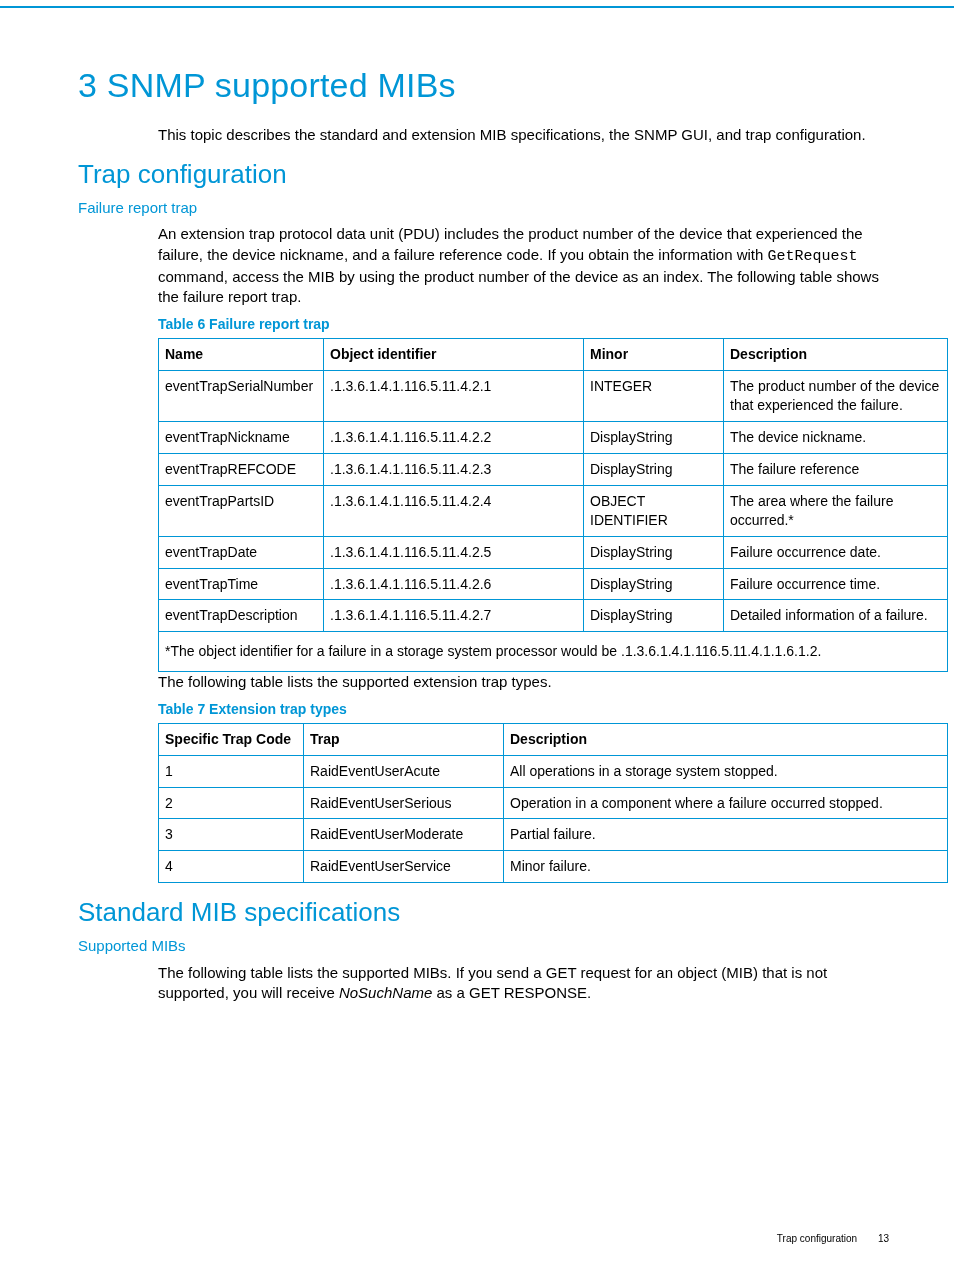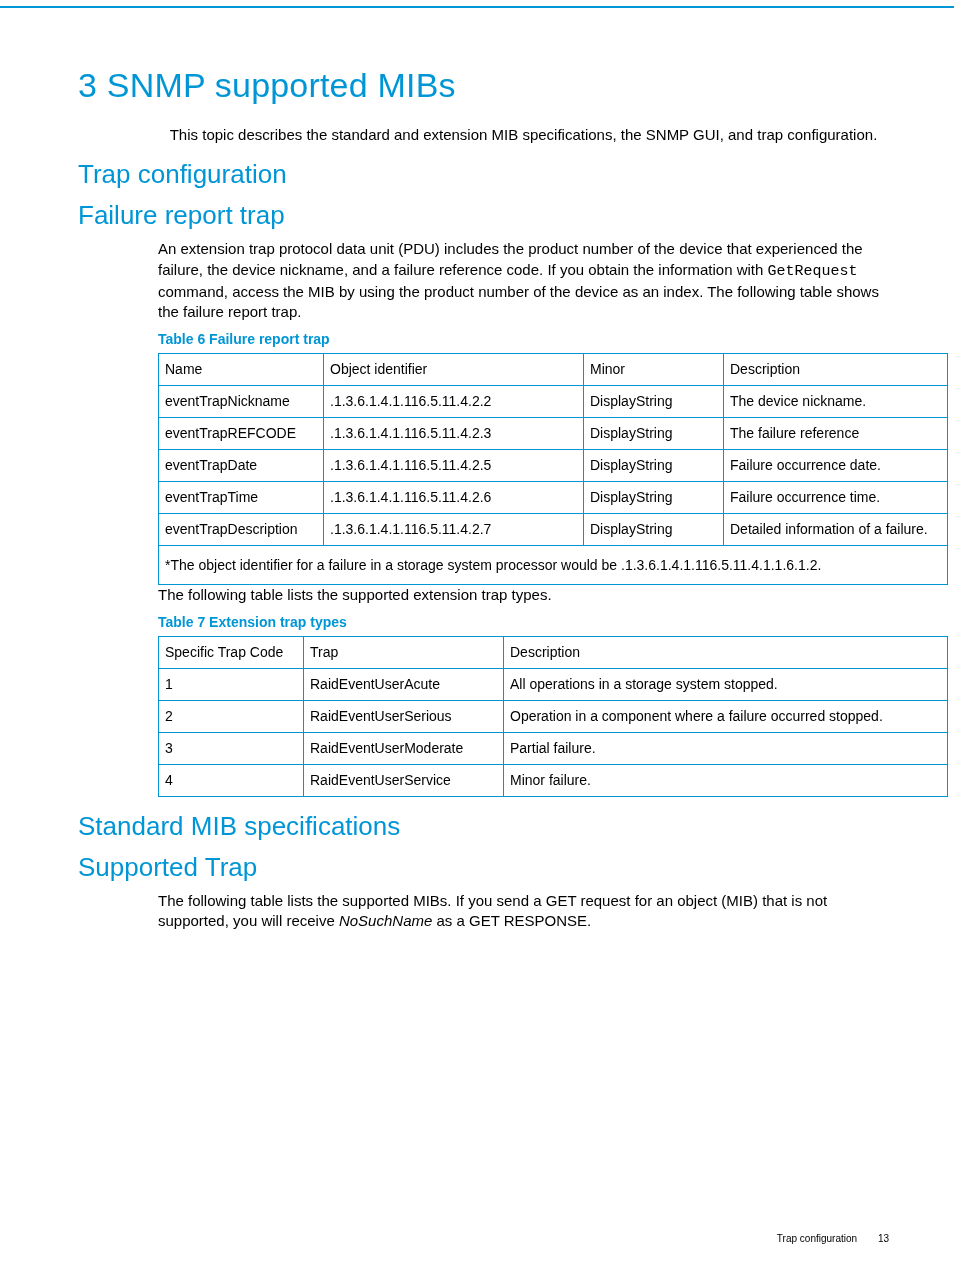--- a/index.html
+++ b/index.html
@@ -30,27 +30,26 @@
   }
   h2.section {
     font-weight: 400;
     color: #0096d6;
     font-size: 26px;
     margin: 12px 0 6px 0;
   }
   h3.subsection {
     font-weight: 400;
     color: #0096d6;
-    font-size: 26px;
+    font-size: 15px;
     margin: 6px 0 6px 0;
   }
   p.intro {
     margin: 0 0 12px 0;
     padding-left: 80px;
-    text-align: center;
   }
   p.body {
     margin: 0 0 8px 0;
     padding-left: 80px;
   }
   code.mono {
     font-family: "Courier New", Courier, monospace;
     font-size: 15px;
     text-align: right;
   }
@@ -61,21 +60,21 @@
     margin: 8px 0 4px 80px;
   }
   table.data {
     border-collapse: collapse;
     margin-left: 80px;
     width: 790px;
     font-size: 14px;
   }
   table.data th {
     text-align: left;
-    font-weight: 400;
+    font-weight: 700;
     border: 1px solid #0096d6;
     padding: 6px 6px;
     background: #fff;
   }
   table.data td {
     border: 1px solid #0096d6;
     padding: 6px 6px;
     vertical-align: top;
   }
   table.data td.footnote {
@@ -123,30 +122,42 @@
     <thead>
       <tr>
         <th>Name</th>
         <th>Object identifier</th>
         <th>Minor</th>
         <th>Description</th>
       </tr>
     </thead>
     <tbody>
       <tr>
+        <td>eventTrapSerialNumber</td>
+        <td>.1.3.6.1.4.1.116.5.11.4.2.1</td>
+        <td>INTEGER</td>
+        <td>The product number of the device that experienced the failure.</td>
+      </tr>
+      <tr>
         <td>eventTrapNickname</td>
         <td>.1.3.6.1.4.1.116.5.11.4.2.2</td>
         <td>DisplayString</td>
         <td>The device nickname.</td>
       </tr>
       <tr>
         <td>eventTrapREFCODE</td>
         <td>.1.3.6.1.4.1.116.5.11.4.2.3</td>
         <td>DisplayString</td>
         <td>The failure reference</td>
+      </tr>
+      <tr>
+        <td>eventTrapPartsID</td>
+        <td>.1.3.6.1.4.1.116.5.11.4.2.4</td>
+        <td>OBJECT IDENTIFIER</td>
+        <td>The area where the failure occurred.*</td>
       </tr>
       <tr>
         <td>eventTrapDate</td>
         <td>.1.3.6.1.4.1.116.5.11.4.2.5</td>
         <td>DisplayString</td>
         <td>Failure occurrence date.</td>
       </tr>
       <tr>
         <td>eventTrapTime</td>
         <td>.1.3.6.1.4.1.116.5.11.4.2.6</td>
@@ -202,21 +213,21 @@
       <tr>
         <td>4</td>
         <td>RaidEventUserService</td>
         <td>Minor failure.</td>
       </tr>
     </tbody>
   </table>
 
   <h2 class="section">Standard MIB specifications</h2>
 
-  <h3 class="subsection">Supported Trap</h3>
+  <h3 class="subsection">Supported MIBs</h3>
 
   <p class="body">
     <span>The following table lists the supported MIBs. If you send a GET request for an object (MIB) that is not supported, you will receive </span><em class="ital">NoSuchName</em><span> as a GET RESPONSE.</span>
   </p>
 
 </div>
 
 <div class="footer">
   <span>Trap configuration</span>
   <span class="pg">13</span>

